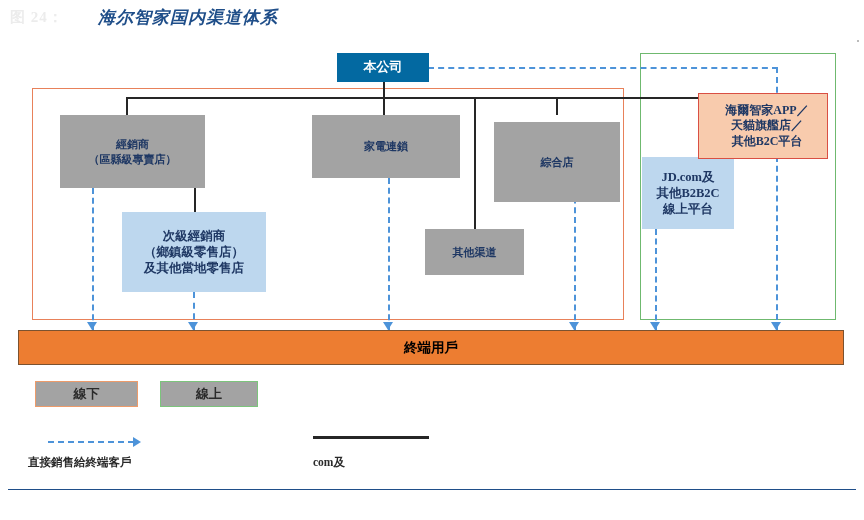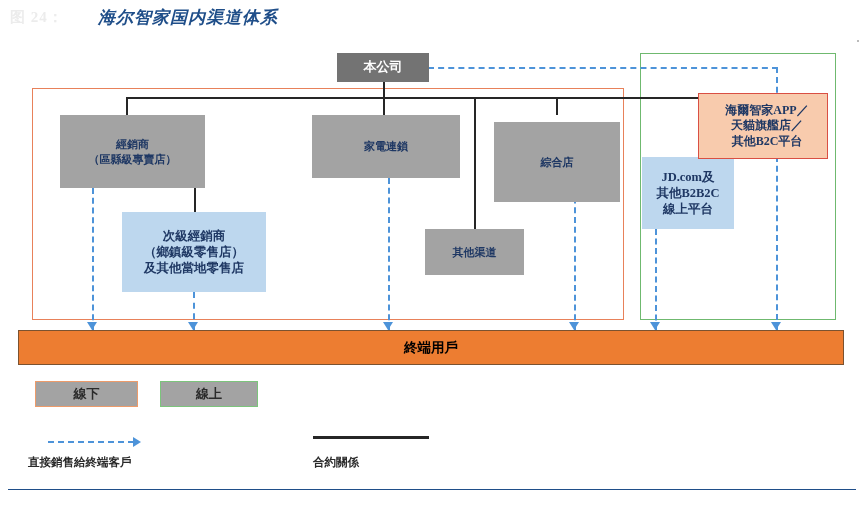--- a/index.html
+++ b/index.html
@@ -33,21 +33,21 @@
   .frame-offline{border:1.6px solid #e8815a;}
   .frame-online{border:1.6px solid #6fb96f;}
 
   
   .box{
     position:absolute;box-sizing:border-box;
     display:flex;align-items:center;justify-content:center;
     text-align:center;color:#1f3864;font-weight:bold;
     line-height:1.28;white-space:pre-line;
   }
-  .box-navy{background:#737373;color:#ffffff;font-size:13px;}
+  .box-navy{background:#0369a1;color:#ffffff;font-size:13px;}
   .box-blue{background:#a3a3a3;font-size:11px;}
   .box-blue-light{background:#bdd7ee;font-size:12.5px;}
   .box-orange{background:#f8cbad;border:1.4px solid #d94f43;font-size:12px;padding-left:8px;}
   .bar-users{
     background:#ed7d31;border:1.4px solid #7b5230;
     color:#000000;font-size:13.5px;font-weight:bold;
     display:flex;align-items:center;justify-content:center;
     position:absolute;box-sizing:border-box;
   }
 
@@ -178,17 +178,17 @@
   <div class="bar-users" style="left:18px;top:330px;width:826px;height:35px;">終端用戶</div>
 
   <div class="legend-box legend-offline" style="left:35px;top:381px;width:103px;height:26px;">線下</div>
   <div class="legend-box legend-online" style="left:160px;top:381px;width:98px;height:26px;">線上</div>
 
   <div class="dash-h" style="left:48px;top:441px;width:86px;"></div>
   <div class="arrow-right" style="left:133px;top:437px;"></div>
   <div class="key-label" style="left:28px;top:455px;">直接銷售給終端客戶</div>
 
   <div class="key-solid" style="left:313px;top:436px;width:116px;"></div>
-  <div class="key-label" style="left:313px;top:455px;">合約關係</div>
+  <div class="key-label" style="left:313px;top:455px;">com及</div>
 
   <div class="foot-rule"></div>
 
 </div>
 
 </body></html>

